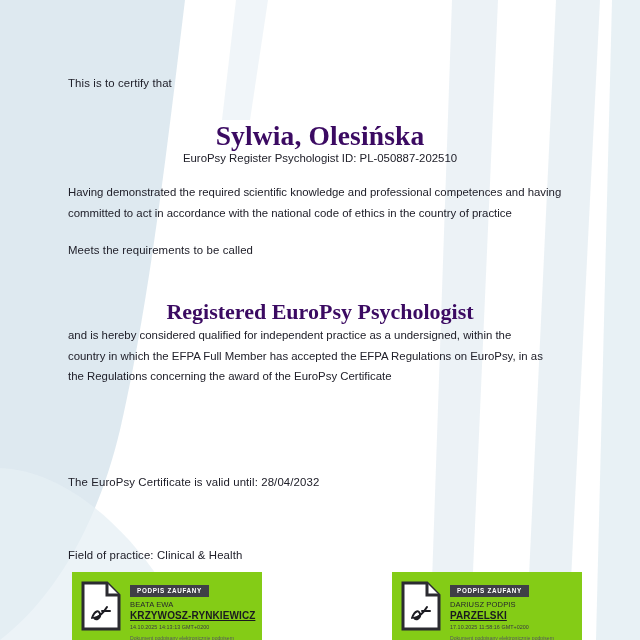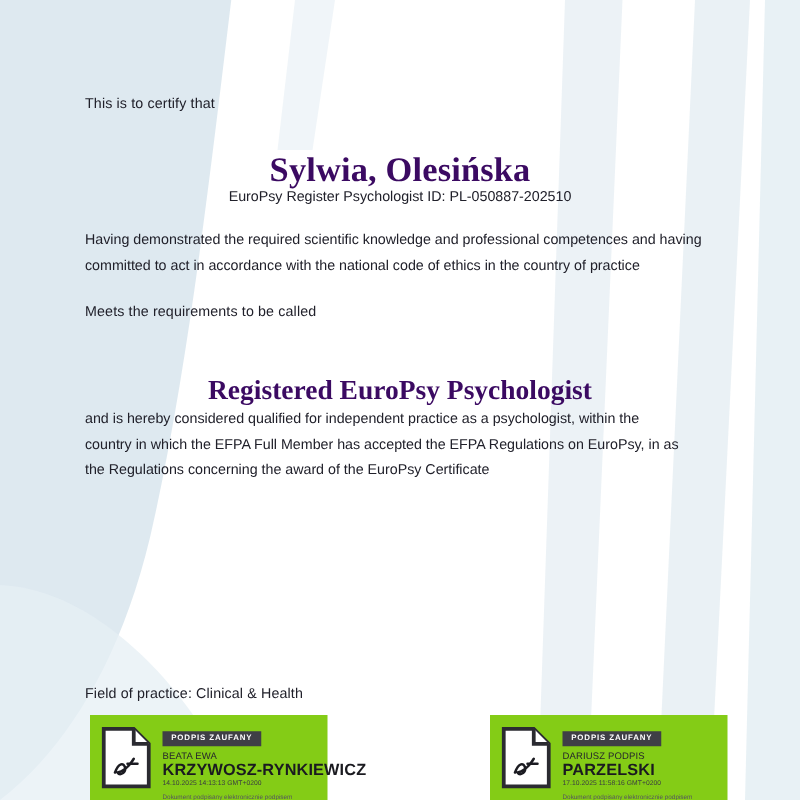--- a/index.html
+++ b/index.html
@@ -173,26 +173,27 @@
 
   .sig-firstname {
     font-size: 7.6px;
     letter-spacing: 0.015em;
     color: #26262c;
     line-height: 10px;
     white-space: nowrap;
   }
 
   .sig-lastname {
-    font-size: 13px;
+    font-size: 10px;
     font-weight: bold;
     letter-spacing: 0.01em;
     color: #1a1a20;
     line-height: 12px;
     white-space: nowrap;
+    text-decoration: underline;
   }
 
   .sig-timestamp {
     font-size: 5.4px;
     color: #3a3a42;
     letter-spacing: 0.008em;
     line-height: 8px;
     margin-top: 1px;
     white-space: nowrap;
   }
@@ -226,25 +227,26 @@
 
   <div id="register-id">EuroPsy Register Psychologist ID: PL-050887-202510</div>
 
   <div id="para-one">Having demonstrated the required scientific knowledge and professional competences and having committed to act in accordance with the national code of ethics in the country of practice</div>
 
   <div class="line" id="meets-line">Meets the requirements to be called</div>
 
   <div id="title-main">Registered EuroPsy Psychologist</div>
 
   <div id="para-two">
-    <span class="pline">and is hereby considered qualified for independent practice as a psychologist, within the</span>
+    <span class="pline">and is hereby considered qualified for independent practice as a undersigned, within the</span>
     <span class="pline">country in which the EFPA Full Member has accepted the EFPA Regulations on EuroPsy, in as</span>
     <span class="pline">the Regulations concerning the award of the EuroPsy Certificate</span>
   </div>
 
+  <div class="line" id="valid-until">The EuroPsy Certificate is valid until: 28/04/2032</div>
 
   <div class="line" id="field-of-practice">Field of practice: Clinical &amp; Health</div>
 
   <div class="signature-block" id="signature-left">
     <svg class="sig-icon" viewBox="0 0 42 52" xmlns="http://www.w3.org/2000/svg">
       <path d="M3,3 H27 L39,15 V49 H3 Z" fill="#ffffff" stroke="#2b2b31" stroke-width="3"></path>
       <path d="M27,3 L27,15 L39,15" fill="#ffffff" stroke="#2b2b31" stroke-width="3"></path>
       <path d="M12,38 C15,30 19,30 20,34 C21,38 16,41 14,38 C19,37 24,32 27,27" fill="none" stroke="#1c1c22" stroke-width="2" stroke-linecap="round"></path>
       <path d="M22,31 L30,31" fill="none" stroke="#1c1c22" stroke-width="2" stroke-linecap="round"></path>
     </svg>

